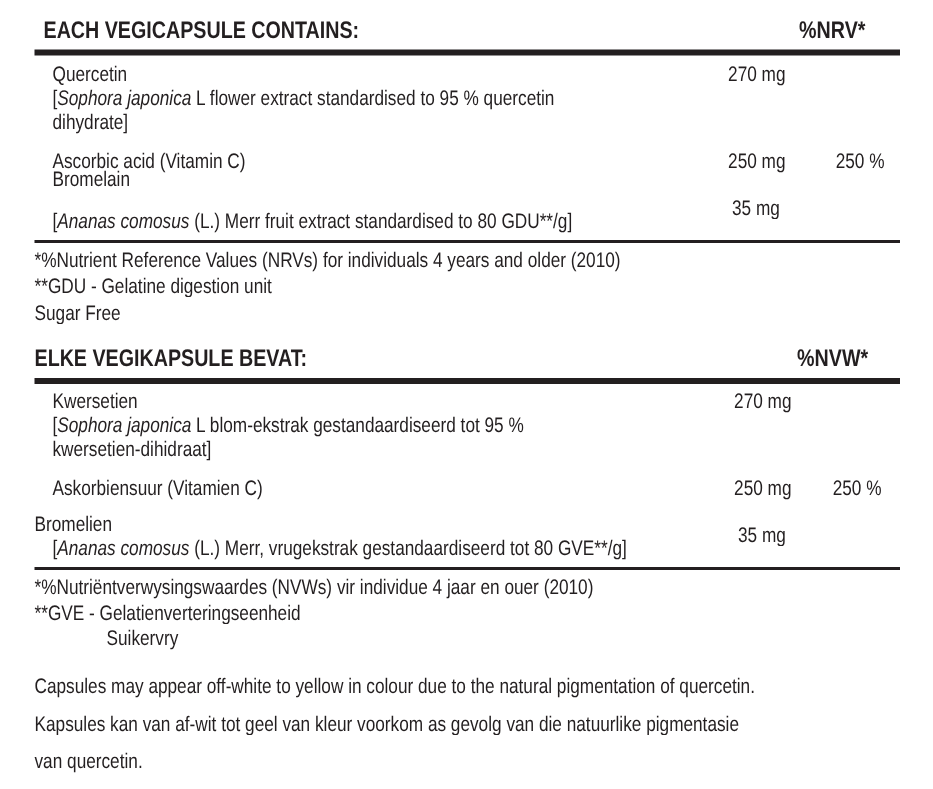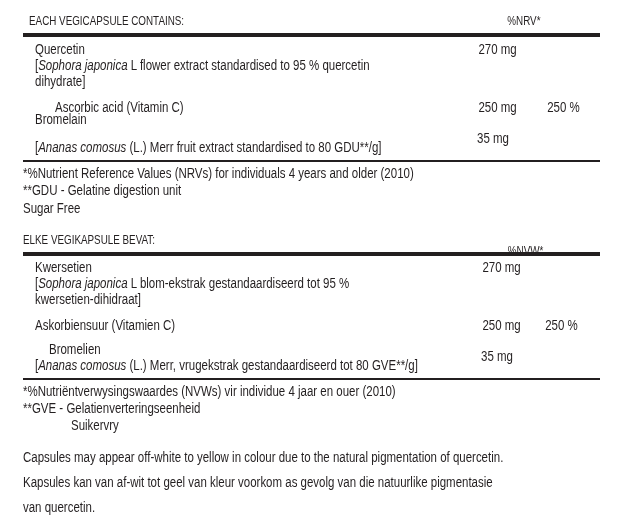--- a/index.html
+++ b/index.html
@@ -3,25 +3,25 @@
   <meta charset="utf-8">
   <style>
     html, body { margin: 0; padding: 0; background: #ffffff; }
     body {
       width: 622px; height: 526px; position: relative; overflow: hidden;
       font-family: "Liberation Sans", sans-serif; color: #231f20;
     }
     .cond { display: inline-block; transform: scaleX(0.82); transform-origin: left center; white-space: nowrap; }
     .cond-r { display: inline-block; transform: scaleX(0.82); transform-origin: right center; white-space: nowrap; }
     .abs { position: absolute; }
-    .hdr { font-weight: normal; font-size: 12px; line-height: 18px; }
+    .hdr { font-weight: bold; font-size: 16px; line-height: 18px; }
     .txt { font-size: 14px; line-height: 15px; }
     .rule-thick { position: absolute; left: 23px; width: 577px; height: 4px; background: #231f20; }
     .rule-thin { position: absolute; left: 23px; width: 577px; height: 2px; background: #231f20; }
-    .right { text-align: left; }
+    .right { text-align: center; }
     i { font-style: italic; }
   </style>
 </head>
 <body>
 
 <div>
   <div class="abs hdr" style="left:29px; top:12px;">
     <span class="cond">EACH VEGICAPSULE CONTAINS:</span>
   </div>
   <div class="abs hdr right" style="left:500px; top:12px; width:100px;">
@@ -35,21 +35,21 @@
   <div class="abs txt" style="left:35px; top:58px;">
     <span class="cond">[<i>Sophora japonica</i><span> L flower extract standardised to 95 % quercetin</span></span>
   </div>
   <div class="abs txt" style="left:35px; top:74px;">
     <span class="cond">dihydrate]</span>
   </div>
   <div class="abs txt right" style="left:470px; top:42px; width:60px;">
     <span class="cond-r">270 mg</span>
   </div>
 
-  <div class="abs txt" style="left:35px; top:100px;margin-left:20px;">
+  <div class="abs txt" style="left:35px; top:100px;">
     <span class="cond">Ascorbic acid (Vitamin C)</span>
   </div>
   <div class="abs txt right" style="left:470px; top:100px; width:60px;">
     <span class="cond-r">250 mg</span>
   </div>
   <div class="abs txt right" style="left:540px; top:100px; width:60px;">
     <span class="cond-r">250 %</span>
   </div>
 
   <div class="abs txt" style="left:35px; top:112px;">
@@ -72,21 +72,21 @@
   </div>
   <div class="abs txt" style="left:23px; top:201px;">
     <span class="cond">Sugar Free</span>
   </div>
 </div>
 
 <div>
   <div class="abs hdr" style="left:23px; top:231px;text-align:right;">
     <span class="cond">ELKE VEGIKAPSULE BEVAT:</span>
   </div>
-  <div class="abs hdr right" style="left:500px; top:242px; width:100px;">
+  <div class="abs hdr right" style="left:500px; top:231px; width:100px;">
     <span class="cond-r">%NVW*</span>
   </div>
   <div class="rule-thick" style="top:252px;"></div>
 
   <div class="abs txt" style="left:35px; top:260px;">
     <span class="cond">Kwersetien</span>
   </div>
   <div class="abs txt" style="left:35px; top:276px;">
     <span class="cond">[<i>Sophora japonica</i><span> L blom-ekstrak gestandaardiseerd tot 95 %</span></span>
   </div>
@@ -100,21 +100,21 @@
   <div class="abs txt" style="left:35px; top:318px;">
     <span class="cond">Askorbiensuur (Vitamien C)</span>
   </div>
   <div class="abs txt right" style="left:474px; top:318px; width:60px;">
     <span class="cond-r">250 mg</span>
   </div>
   <div class="abs txt right" style="left:538px; top:318px; width:60px;">
     <span class="cond-r">250 %</span>
   </div>
 
-  <div class="abs txt" style="left:49px; top:342px;">
+  <div class="abs txt" style="left:23px; top:342px;">
     <span class="cond">Bromelien</span>
   </div>
   <div class="abs txt" style="left:35px; top:358px;">
     <span class="cond">[<i>Ananas comosus</i><span> (L.) Merr, vrugekstrak gestandaardiseerd tot 80 GVE**/g]</span></span>
   </div>
   <div class="abs txt right" style="left:474px; top:349px; width:60px;">
     <span class="cond-r">35 mg</span>
   </div>
 
   <div class="rule-thin" style="top:378px;"></div>

